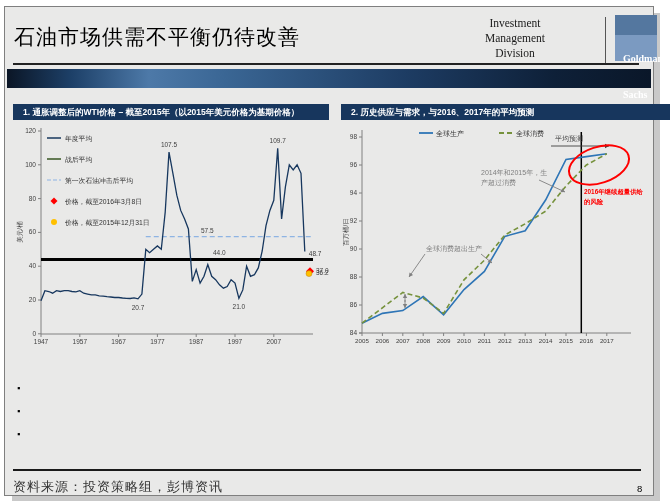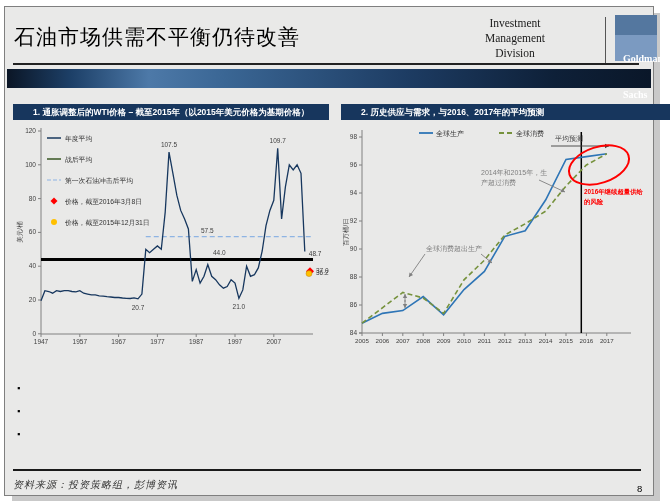--- a/index.html
+++ b/index.html
@@ -13,31 +13,31 @@
   .imd-divider{position:absolute;left:600px;top:10px;width:1px;height:46px;background:#555;}
   .gs-logo{position:absolute;left:610px;top:8px;width:42px;height:46px;
            background:linear-gradient(180deg,#54779f 0%,#54779f 44%,#7b9ac1 44%,#7b9ac1 100%);}
   .gs-logo span{display:block;padding:20px 0 0 4px;font-family:"Liberation Serif",serif;
                 font-size:10px;line-height:8px;font-weight:bold;color:#fff;}
   .header-rule{position:absolute;left:8px;top:56px;width:626px;height:2px;background:#222;}
   .grad-bar{position:absolute;left:2px;top:62px;width:644px;height:19px;
             background:linear-gradient(90deg,#0b1626 0%,#1d4068 10%,#4d79a8 22%,#3a6694 34%,
                         #1d3c63 62%,#0e2038 85%,#0a1729 100%);}
   .panel-hd{position:absolute;top:97px;height:16px;background:#17365D;color:#fff;
-            font-size:8.5px;font-weight:bold;line-height:16px;padding-left:20px;box-sizing:border-box;}
+            font-size:8.5px;font-weight:bold;line-height:16px;padding-left:10px;box-sizing:border-box;}
   #p1{left:8px;width:316px;}
   #p2{left:336px;width:361px;}
   .chart-svg{position:absolute;top:113px;}
   #c1{left:8px;}
   #c2{left:336px;}
   .bullets{position:absolute;left:12px;top:374px;width:630px;}
   .bullet-row{display:flex;margin-bottom:8px;font-size:13px;color:#000;line-height:15px;}
   .bullet-mark{width:16px;flex:0 0 16px;font-size:9px;line-height:15px;color:#000;}
   .footer-rule{position:absolute;left:8px;top:462px;width:628px;height:2px;background:#1a1a1a;}
-  .footer-src{position:absolute;left:8px;top:471px;font-size:10px;color:#333;letter-spacing:1px;font-style:italic;}
+  .footer-src{position:absolute;left:8px;top:471px;font-size:13px;color:#333;letter-spacing:1px;}
   .page-num{position:absolute;left:632px;top:476px;font-size:9.5px;color:#000;}
 </style>
 </head>
 <body>
 
 <div class="canvas">
   <div class="slide">
 
     <div class="title">石油市场供需不平衡仍待改善</div>
 

